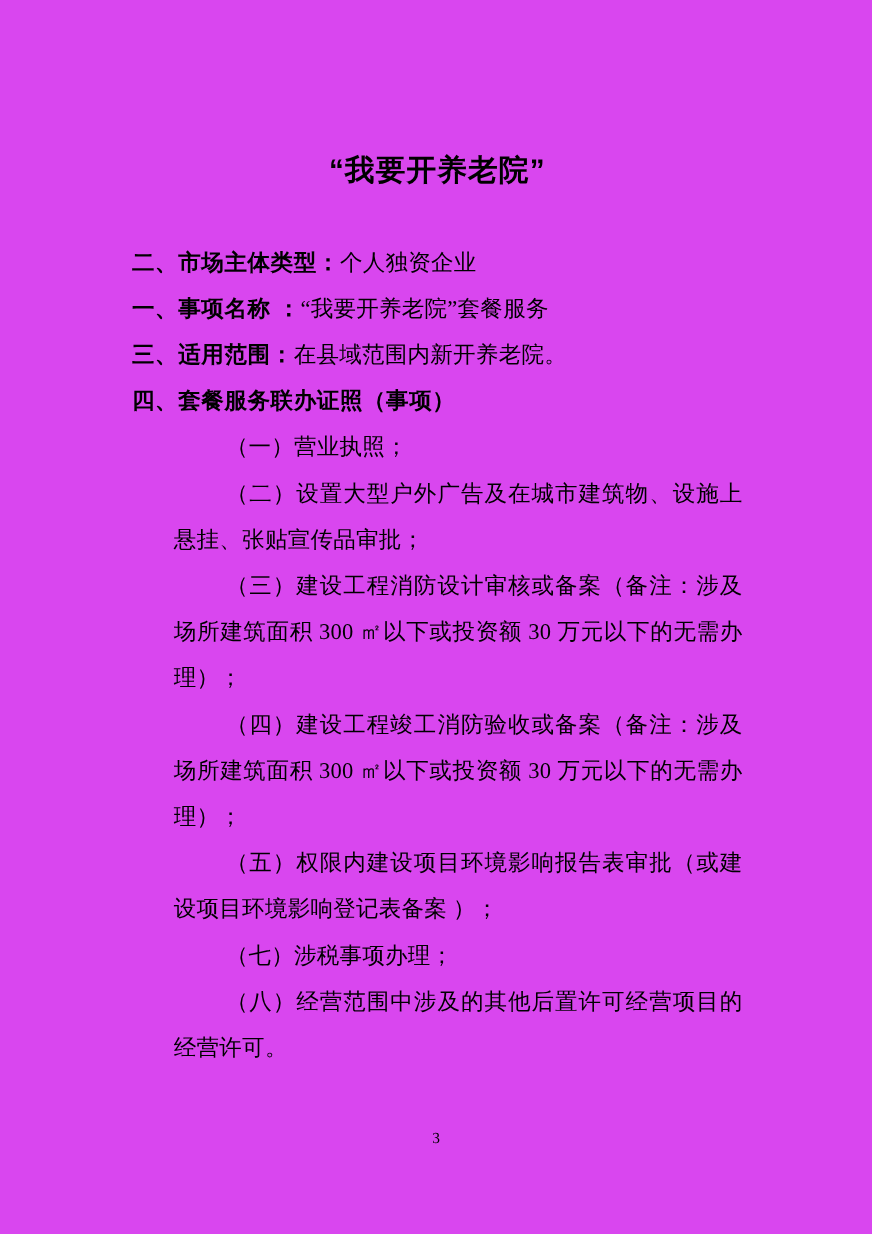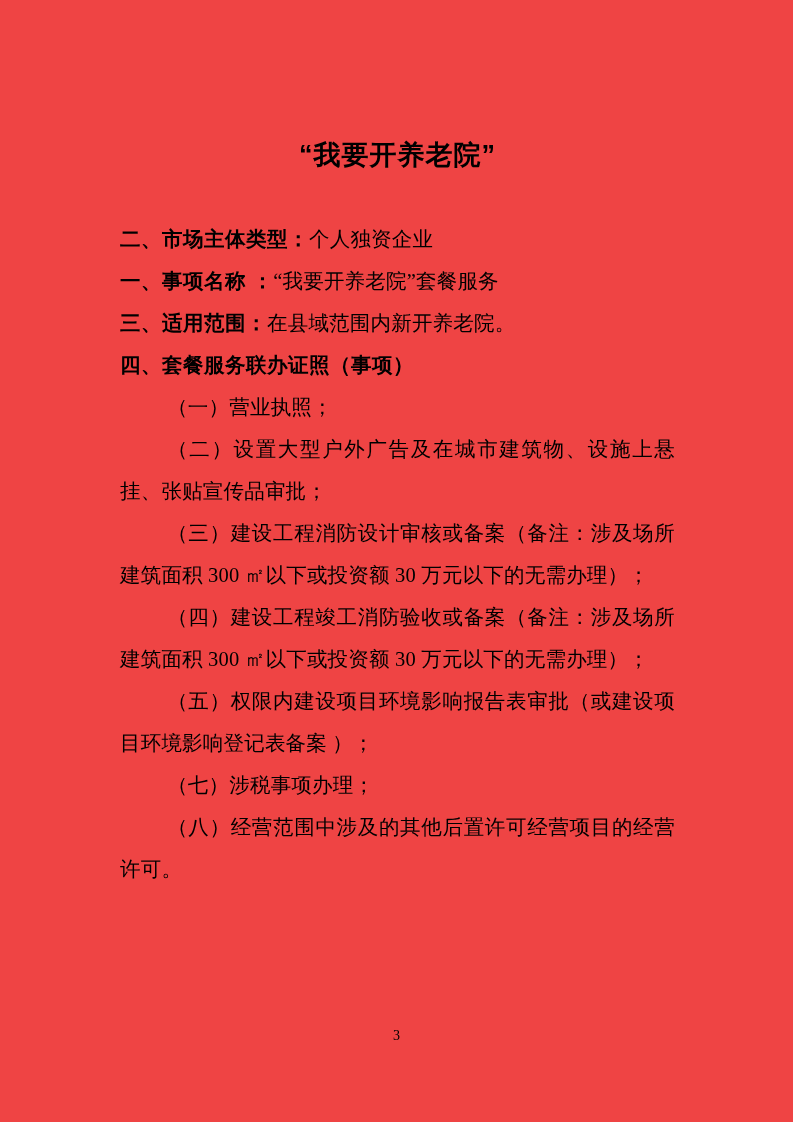--- a/index.html
+++ b/index.html
@@ -6,21 +6,21 @@
   html, body { background: #ffffff; }
   body {
     width: 793px;
     font-family: "Liberation Serif", "DejaVu Serif", serif;
     color: #000000;
   }
   .page {
     position: relative;
     width: 793px;
     height: 1122px;
-    background: #ef4444;
+    background: #d946ef;
     overflow: hidden;
     padding: 132px 118px 0 120px;
   }
   .doc-title {
     text-align: center;
     font-family: "Liberation Sans", "DejaVu Sans", sans-serif;
     font-weight: bold;
     font-size: 27px;
     line-height: 46px;
     letter-spacing: 1px;
@@ -36,20 +36,21 @@
     font-family: "Liberation Sans", "DejaVu Sans", sans-serif;
     font-weight: bold;
     letter-spacing: 0.5px;
   }
   .section-line .value {
     font-family: "Liberation Serif", "DejaVu Serif", serif;
     font-weight: normal;
   }
   .list-item {
     text-indent: 2.3em;
+    margin-left: 38px;
   }
   .page-number {
     position: absolute;
     left: 0;
     right: 0;
     bottom: 78px;
     text-align: center;
     font-size: 14px;
     font-family: "Liberation Serif", "DejaVu Serif", serif;
   }

